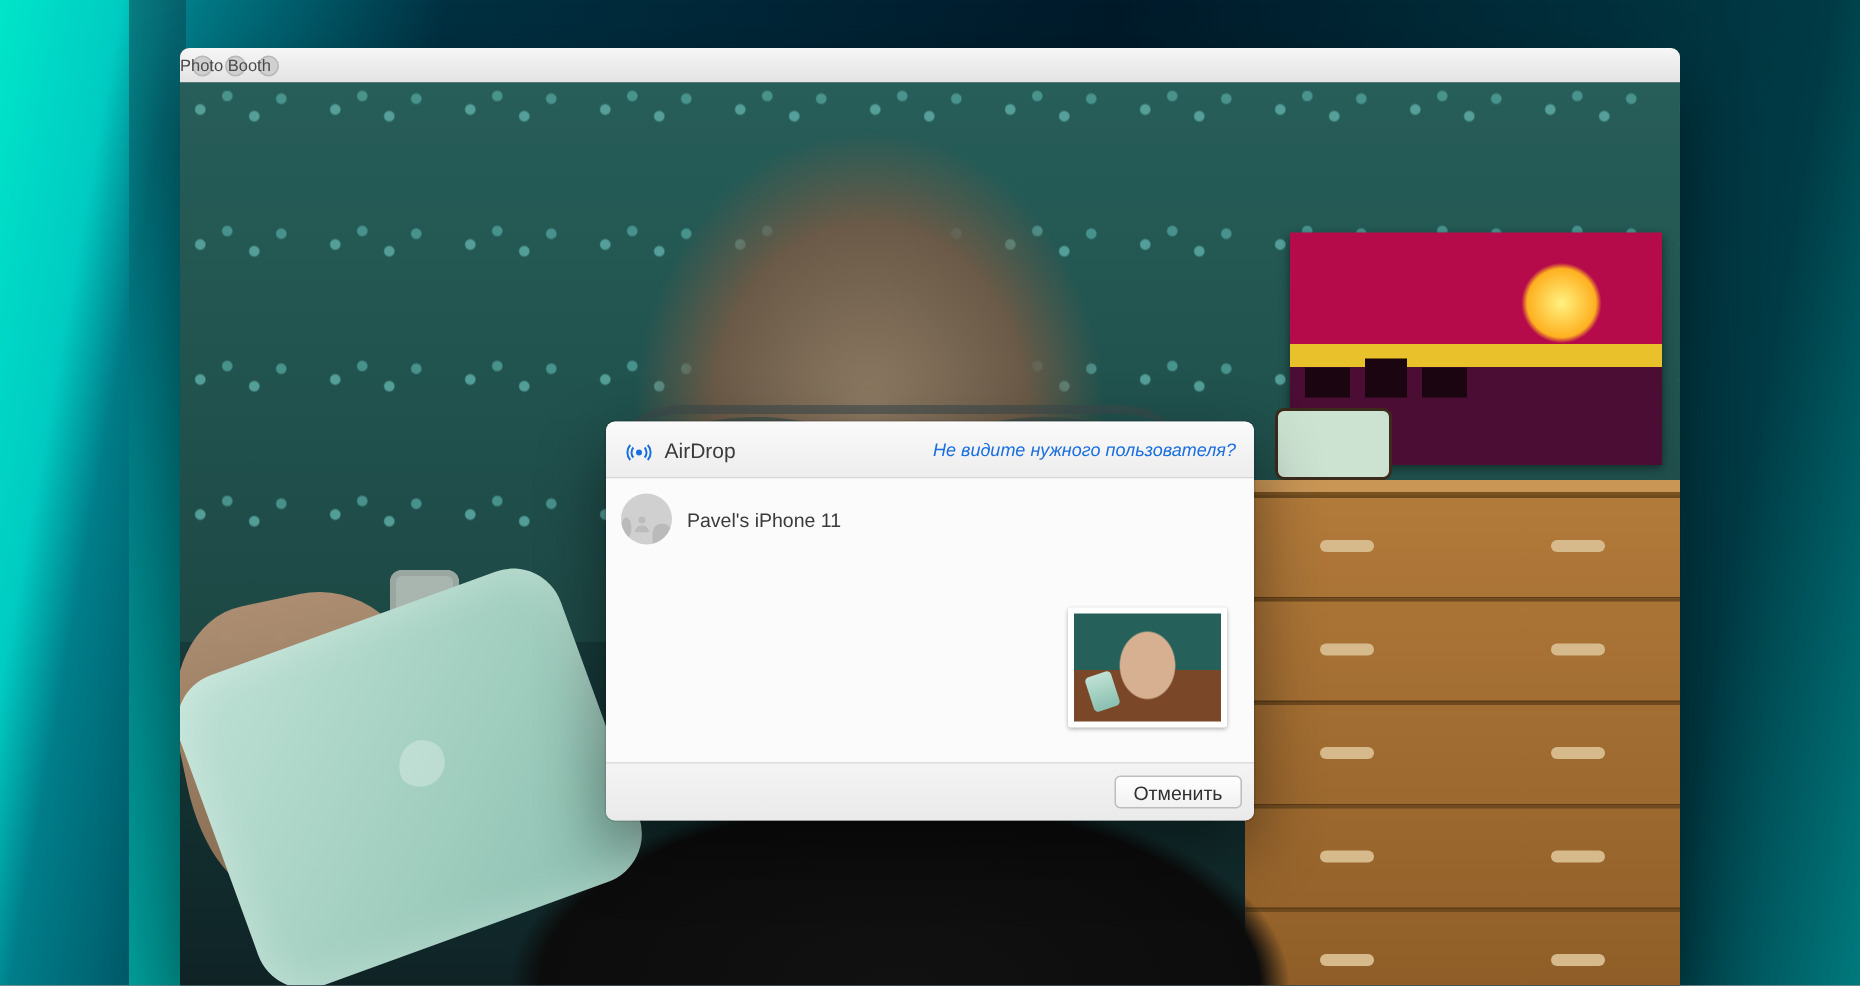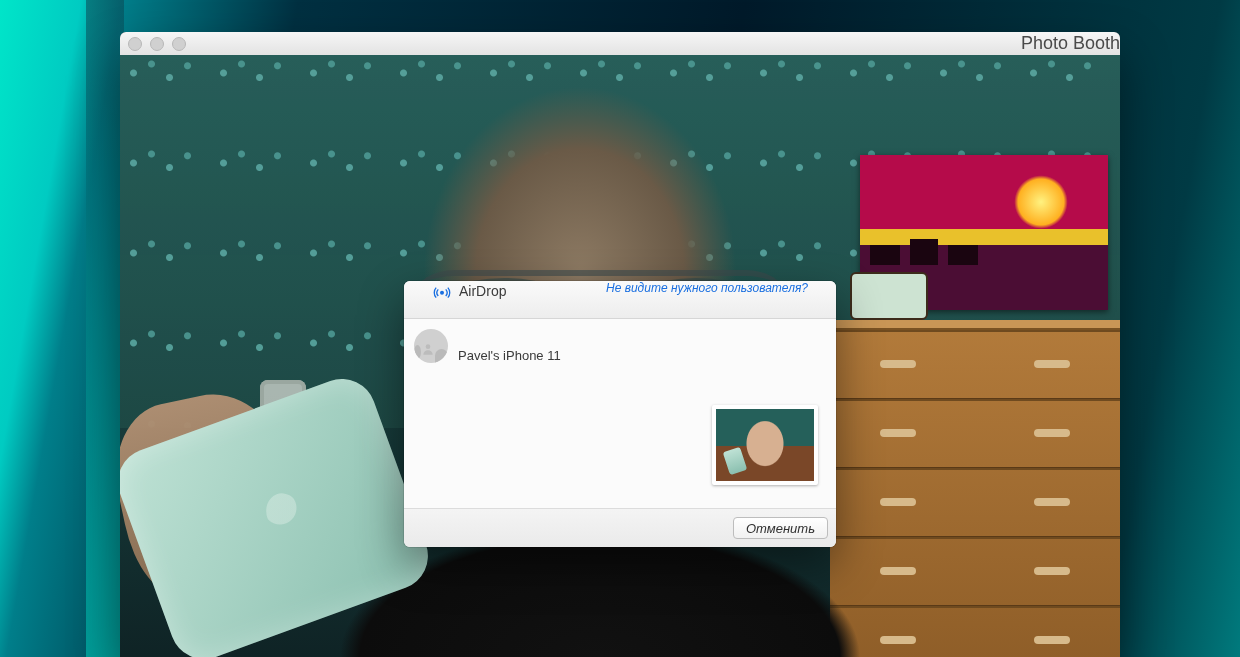--- a/index.html
+++ b/index.html
@@ -64,22 +64,22 @@
   }
   .traffic .light {
     width: 12px; height: 12px; border-radius: 50%;
     background: #d0d0d0;
     border: 0.5px solid #b8b8b8;
   }
 
   .titletext {
     position: absolute;
     left: 0; right: 0;
-    text-align: right;
-    font-size: 18px;
+    text-align: left;
+    font-size: 11px;
     color: #4a4a4a;
     pointer-events: none;
   }
 
   
   .camera {
     position: absolute;
     left: 0; right: 0;
     top: 23px; bottom: 0;
     background: linear-gradient(180deg, #2a5a57 0%, #1b4846 40%, #0f2325 100%);
@@ -241,44 +241,44 @@
     overflow: hidden;
     font-size: 13px;
     color: #333;
   }
 
   .modal-header {
     height: 37px;
     border-bottom: 1px solid #d6d6d6;
     background: linear-gradient(#fafafa,#ededed);
     display: flex;
-    align-items: flex-start;
+    align-items: center;
     justify-content: space-between;
-    padding: 0 28px;
+    padding: 0 12px;
   }
   .ad-left { display:flex; align-items:center; gap:7px; }
   .airdrop-icon {
     width: 20px; height: 20px;
     display: inline-flex; align-items:center; justify-content:center;
   }
   .ad-title { font-size: 14px; color:#3b3b3b; }
   .ad-help {
     color: #1a6fe0;
     font-size: 12px;
     cursor: pointer;
     font-style: italic;
   }
 
   .modal-body{
     position:relative;
     height: 189px;
     background: #fbfbfb;
   }
   .recipient {
-    display:flex; align-items:flex-end; gap:10px;
+    display:flex; align-items:center; gap:10px;
     padding: 10px 10px;
   }
   .avatar{
     width:34px; height:34px; border-radius:50%;
     background:#d0d0d0;
     display:flex; align-items:flex-end; justify-content:center;
     overflow:hidden;
   }
   .avatar::before{
     content:""; width:14px; height:14px; border-radius:50%;
@@ -323,21 +323,20 @@
   .btn{
     min-width: 84px;
     height: 22px;
     padding: 0 12px;
     font-size: 13px;
     color:#303030;
     background: linear-gradient(#ffffff,#f1f1f1);
     border:1px solid #bdbdbd;
     border-radius: 4px;
     cursor:pointer;
-    font-style:italic;
   }
 
   .ip-badge{
     position:absolute; right:24px; bottom:24px;
     width:88px; height:88px; border-radius:50%;
     background: rgba(10,50,48,0.6);
     color:#2a4a49;
     display:flex; align-items:center; justify-content:center;
     font-style: italic; font-weight: 600; font-size: 38px;
     font-family: Georgia, 'Times New Roman', serif;

